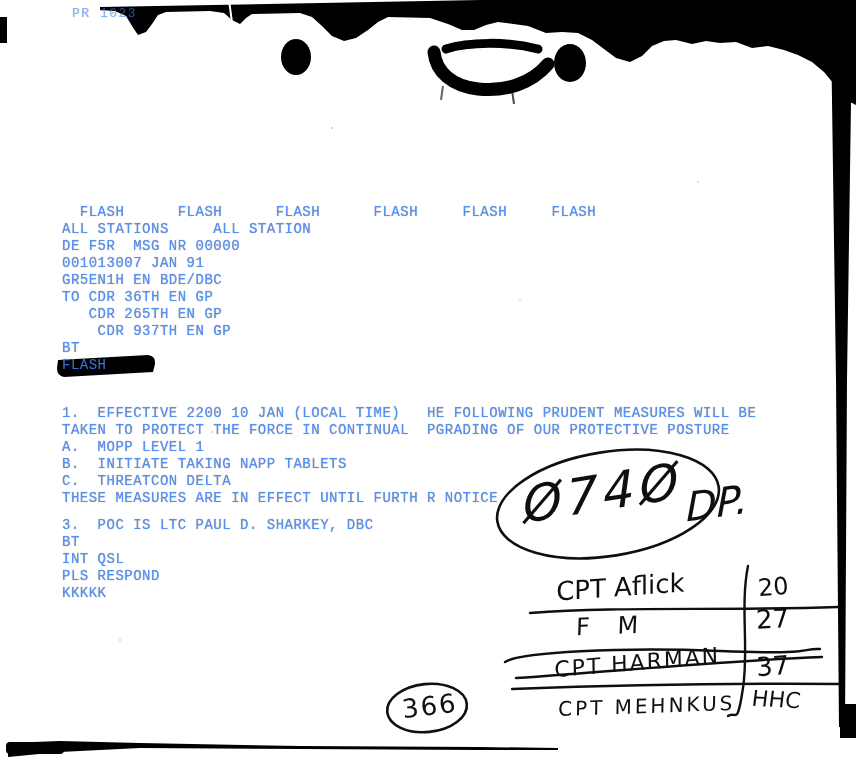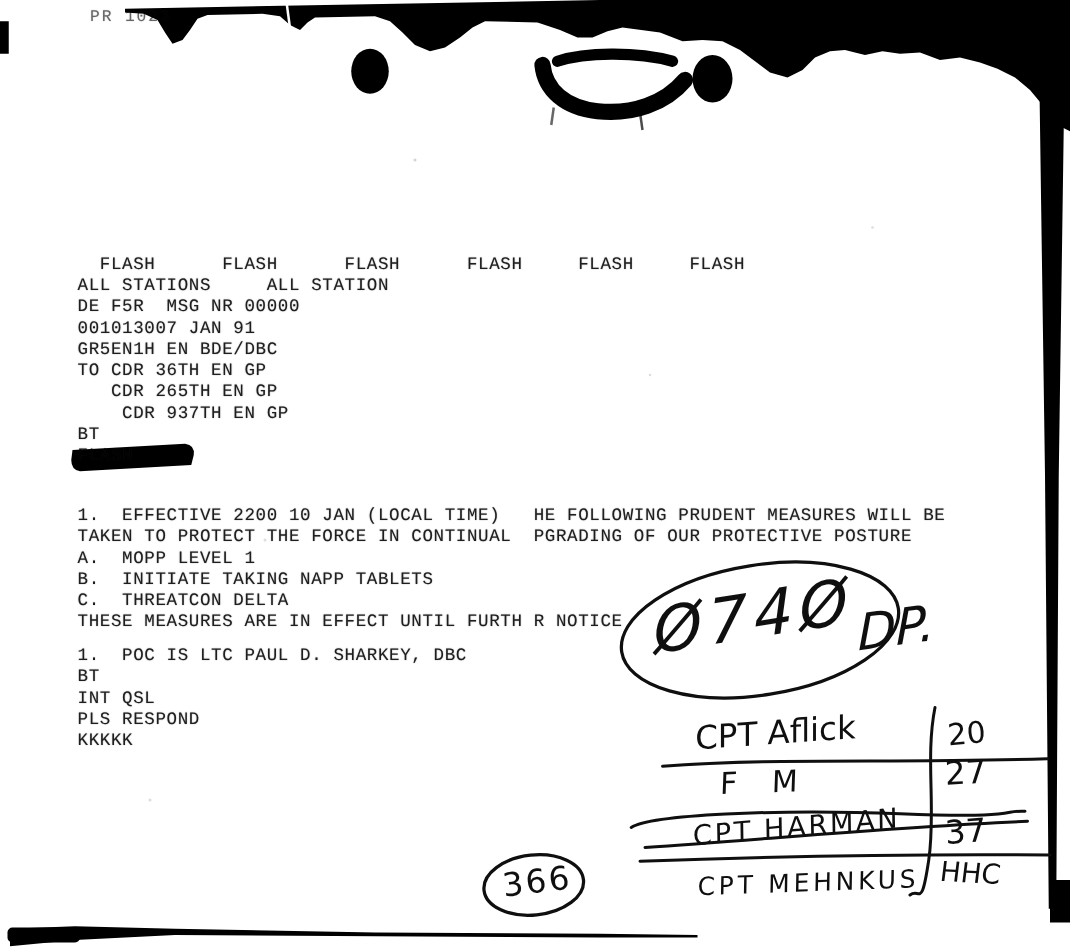--- a/index.html
+++ b/index.html
@@ -8,21 +8,21 @@
     background:#ffffff; overflow:hidden;
     font-family:"Liberation Sans", sans-serif;
   }
   svg.marks { position:absolute; left:0; top:0; width:856px; height:760px; }
 
   
   .typed {
     position:absolute; margin:0;
     font-family:"Liberation Mono","DejaVu Sans Mono",monospace;
     font-size:14px; line-height:17px; letter-spacing:0.5px;
-    color:#000000; white-space:pre;
+    color:#3b82f6; white-space:pre;
     text-shadow:0 0 1px rgba(45,45,45,0.6);
     opacity:0.88;
     filter:blur(0.2px);
   }
   .corner  { left:72px; top:5px;  font-size:13px; opacity:0.6; letter-spacing:1.5px; }
   .header  { left:62px; top:204px; }
   .bodyA   { left:62px; top:376px;margin-top:29px; }
   .bodyB   { left:62px; top:485px; }
   .bodyC   { left:62px; top:517px; }
 
@@ -107,21 +107,21 @@
    CDR 265TH EN GP
     CDR 937TH EN GP
 BT
 FLASH</pre>
   <pre class="typed bodyA">1.  EFFECTIVE 2200 10 JAN (LOCAL TIME)   HE FOLLOWING PRUDENT MEASURES WILL BE
 TAKEN TO PROTECT THE FORCE IN CONTINUAL  PGRADING OF OUR PROTECTIVE POSTURE
 A.  MOPP LEVEL 1
 B.  INITIATE TAKING NAPP TABLETS
 C.  THREATCON DELTA
 THESE MEASURES ARE IN EFFECT UNTIL FURTH R NOTICE</pre>
-  <pre class="typed bodyC">1.  POC IS LTC PAUL D. SHARKEY, DBC
+  <pre class="typed bodyC">3.  POC IS LTC PAUL D. SHARKEY, DBC
 BT
 INT QSL
 PLS RESPOND
 KKKKK</pre>
 
   <div class="hw hw-time">Ø74Ø</div>
   <div class="hw hw-initials">DP.</div>
   <div class="hw hw-pageno">366</div>
 
   <div class="hw hw-n1">CPT Aflick</div>

